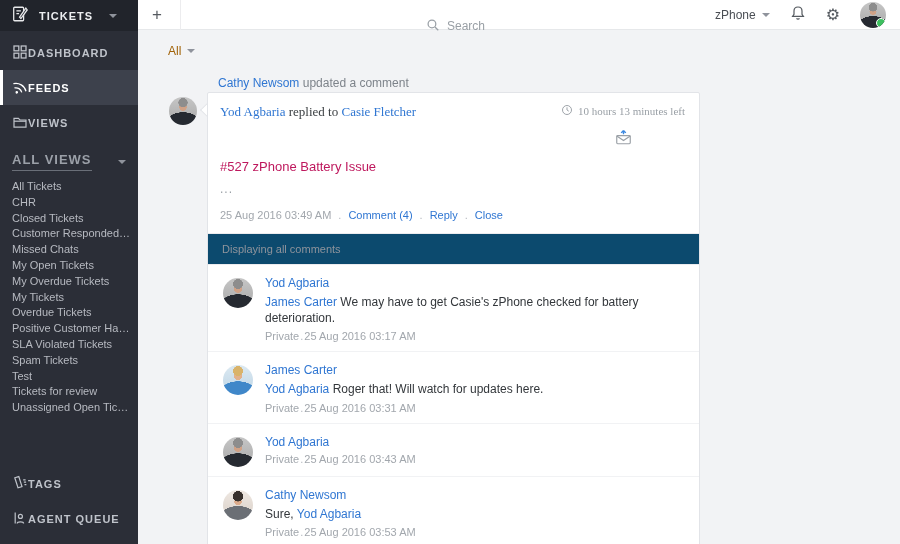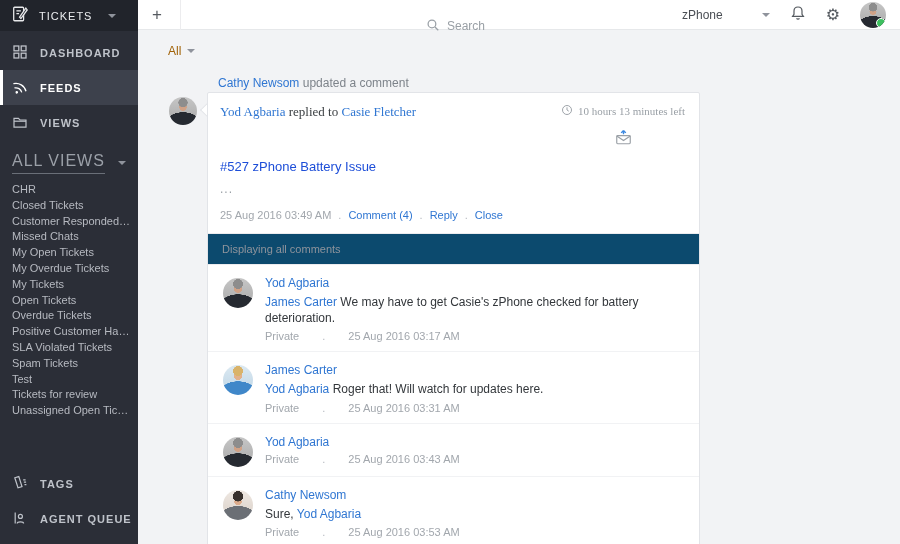--- a/index.html
+++ b/index.html
@@ -3,39 +3,39 @@
 <meta charset="utf-8">
 <style>
   * { margin:0; padding:0; box-sizing:border-box; }
   html,body { width:900px; height:544px; overflow:hidden; }
   body { font-family:"Liberation Sans", sans-serif; font-size:12px; color:#3c4043; background:#f2f3f5; position:relative; }
   .blink { color:#2f76d2; cursor:pointer; }
 
   
   .sidebar { position:absolute; left:0; top:0; width:138px; height:544px; background:#2b2e37; color:#c9ccd2; z-index:5; }
   .side-app { height:31px; background:#21242b; display:flex; align-items:center; padding-left:11px; gap:10px; cursor:pointer; }
-  .side-app .lbl { font-size:11px; font-weight:normal; letter-spacing:1px; color:#eceef0; }
+  .side-app .lbl { font-size:11px; font-weight:bold; letter-spacing:1px; color:#eceef0; }
   .caret { display:inline-block; width:0; height:0; border-left:4px solid transparent; border-right:4px solid transparent; border-top:4px solid #8f939c; margin-left:6px; }
   .side-nav { padding-top:4px; }
-  .nav-item { height:35px; display:flex; align-items:center; gap:12px; padding-left:12px; font-size:11px; font-weight:bold; letter-spacing:1px; color:#bfc3ca; cursor:pointer; }
+  .nav-item { height:35px; display:flex; align-items:center; padding-left:12px; font-size:11px; font-weight:bold; letter-spacing:1px; color:#bfc3ca; cursor:pointer; }
   .nav-item.active { background:#3d414c; border-left:3px solid #ffffff; padding-left:9px; color:#ffffff; }
   .nav-item svg { flex:none; }
   .allviews-row { margin:12px 12px 4px 12px; display:flex; align-items:center; justify-content:space-between; cursor:pointer; }
-  .allviews-label { font-size:16px; letter-spacing:1px; color:#9ba0a8; border-bottom:1px solid #6a6f78; padding-bottom:3px; }
+  .allviews-label { font-size:13px; letter-spacing:1px; color:#9ba0a8; border-bottom:1px solid #6a6f78; padding-bottom:3px;font-weight:bold; }
   .view-list { padding:4px 0 0 12px; }
   .view-item { font-size:11px; line-height:15.8px; color:#b7bac1; white-space:nowrap; overflow:hidden; text-overflow:ellipsis; cursor:pointer; padding-right:6px; }
   .side-bottom { position:absolute; bottom:8px; left:0; right:0; }
 
   
   .topbar { position:absolute; left:138px; top:0; width:762px; height:30px; background:#ffffff; border-bottom:1px solid #e6e8ea; display:flex; align-items:center; padding:0 14px; }
   .plus-btn { font-size:17px; color:#555a60; width:28px; text-align:left; cursor:pointer; line-height:1; }
   .tb-divider { width:1px; height:30px; background:#ececee; margin-right:10px; }
   .search-box { position:absolute; left:288px; top:11px; height:30px; display:flex; align-items:center; gap:7px; color:#9aa0a6; cursor:text; }
   .tb-right { margin-left:auto; display:flex; align-items:center; gap:20px; }
-  .dept { display:flex; align-items:center; font-size:12px; color:#4a4e54; cursor:pointer;gap:33px; }
+  .dept { display:flex; align-items:center; font-size:12px; color:#4a4e54; cursor:pointer; }
   .icon-btn { cursor:pointer; display:flex; align-items:center; color:#555a60; }
   .gear-glyph { font-size:16px; line-height:1; color:#555a60; }
 
   
   .avatar { border-radius:50%; overflow:hidden; flex:none; position:relative; }
   .av-yod { background:
     radial-gradient(circle at 50% 20%, #8d8d8d 0 17%, transparent 18%),
     radial-gradient(circle at 50% 36%, #d0a287 0 16%, transparent 17%),
     radial-gradient(ellipse 62% 40% at 50% 94%, #262a31 98%, transparent),
     linear-gradient(180deg,#c6c6c6,#a8a8a8); }
@@ -57,31 +57,31 @@
   .feed-filter { position:absolute; left:30px; top:13px; display:flex; align-items:center; font-size:12px; color:#a16207; cursor:pointer; }
   .story-line { position:absolute; left:80px; top:45px; font-size:12px; color:#7d838a; }
   .feed-avatar { position:absolute; left:31px; top:66px; width:28px; height:28px; }
   .pointer { position:absolute; left:64px; top:74px; width:10px; height:10px; background:#fff; border-left:1px solid #e2e4e8; border-bottom:1px solid #e2e4e8; transform:rotate(45deg); }
   .card { position:absolute; left:69px; top:61px; width:493px; background:#ffffff; border:1px solid #e2e4e8; border-radius:2px; }
   .card-head { padding:11px 14px 12px 12px; }
   .head-row { display:flex; align-items:flex-start;font-family:Liberation Serif, serif; }
   .head-left { font-size:13px; color:#3c4043; }
   .head-right { margin-left:auto; display:flex; align-items:center; gap:10px; color:#9aa0a6; font-size:11px; white-space:nowrap;flex-direction:column; }
   .sla { display:flex; align-items:center; gap:5px; }
-  .ticket-title { margin-top:11px; font-size:13px; color:#1d4ed8; }
+  .ticket-title { margin-top:11px; font-size:13px; color:#be185d; }
   .ellipsis { margin-top:8px; color:#9aa0a6; letter-spacing:1px; }
   .meta-row { margin-top:13px; font-size:11px; color:#a2a7ad; display:flex; align-items:center; gap:7px; }
   .meta-row .blink { font-size:11px; }
   .dot { color:#b6bac0; }
   .comments-band { padding:9px 14px; border-top:1px solid #ececef; border-bottom:1px solid #ececef; background:#0c4a6e; color:#8f949c; font-size:11px; }
   .comment { display:flex; gap:12px; padding:11px 14px 9px 15px; border-bottom:1px solid #f1f2f4; }
   .comment .avatar { width:30px; height:30px; margin-top:2px; }
   .c-author { font-size:12px; color:#2f76d2; cursor:pointer; }
   .c-body { margin-top:4px; font-size:12px; color:#33373b; line-height:1.35; }
-  .c-meta { margin-top:4px; font-size:11px; color:#a2a7ad; display:flex; gap:23px; align-items:center; }
+  .c-meta { margin-top:4px; font-size:11px; color:#a2a7ad; display:flex; gap:1px; align-items:center; }
 </style>
 </head>
 <body>
 
 <div class="sidebar">
   <div class="side-app">
     <span>
       <svg width="18" height="18" viewBox="0 0 20 20" fill="none" stroke="#e8e9eb" stroke-width="1.4">
         <rect x="3" y="2.5" width="11" height="15" rx="1"></rect>
         <path d="M6 6.5h5M6 9.5h3"></path>
@@ -123,28 +123,28 @@
       </span>
       <span>VIEWS</span>
     </div>
   </div>
 
   <div class="allviews-row">
     <span class="allviews-label">ALL VIEWS</span>
     <span class="caret"></span>
   </div>
   <div class="view-list" id="view-list">
+      <div class="view-item">All Tickets</div>
       <div class="view-item">CHR</div>
       <div class="view-item">Closed Tickets</div>
       <div class="view-item">Customer Responded Tickets</div>
       <div class="view-item">Missed Chats</div>
       <div class="view-item">My Open Tickets</div>
       <div class="view-item">My Overdue Tickets</div>
       <div class="view-item">My Tickets</div>
-      <div class="view-item">Open Tickets</div>
       <div class="view-item">Overdue Tickets</div>
       <div class="view-item">Positive Customer Happines...</div>
       <div class="view-item">SLA Violated Tickets</div>
       <div class="view-item">Spam Tickets</div>
       <div class="view-item">Test</div>
       <div class="view-item">Tickets for review</div>
       <div class="view-item">Unassigned Open Tickets</div>
     </div>
 
   <div class="side-bottom">

